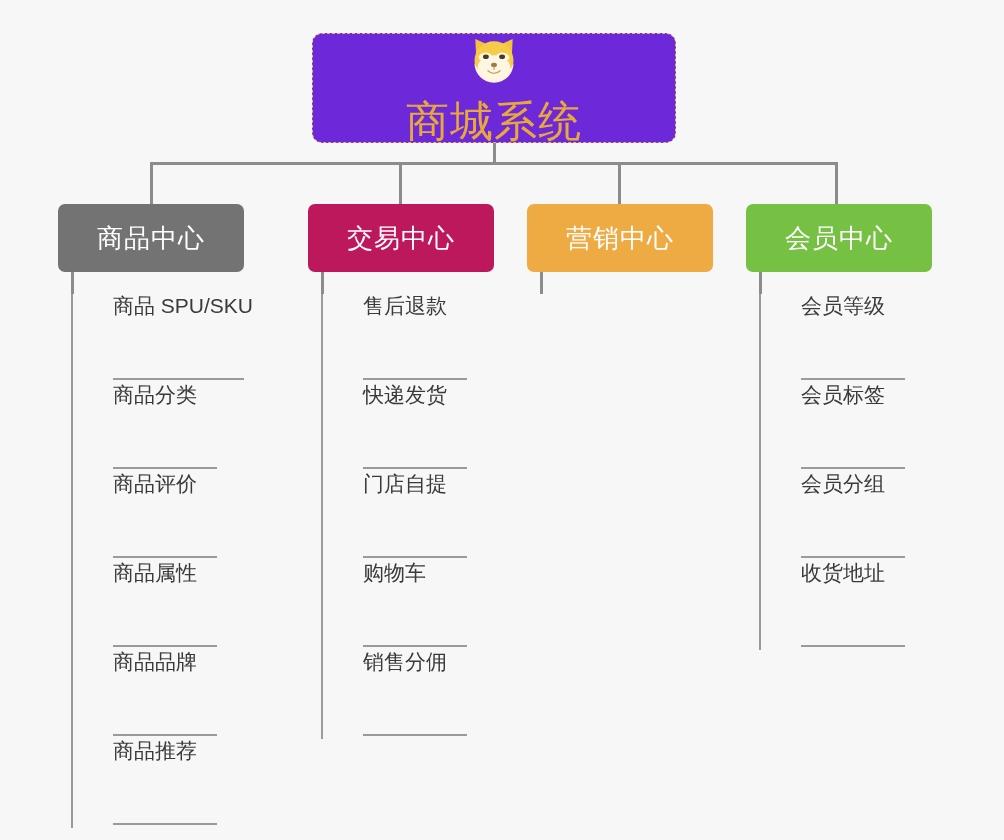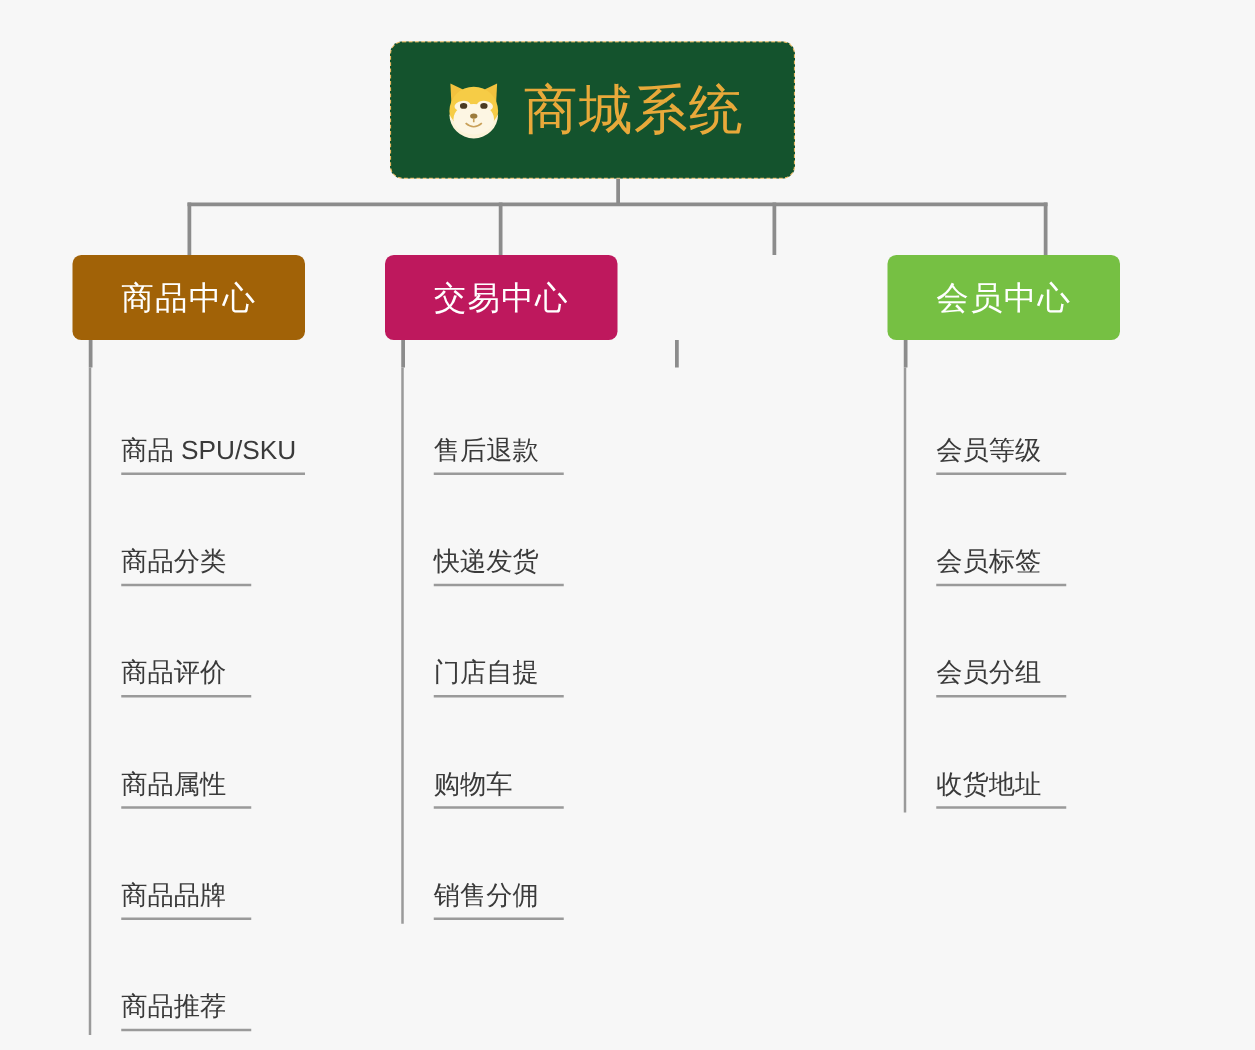--- a/index.html
+++ b/index.html
@@ -19,30 +19,31 @@
     position: relative;
     width: 1004px;
     height: 840px;
   }
 
   
   .root-node {
     position: absolute;
     left: 312px;
     top: 33px;
-    width: 324px;
+    width: 364px;
     height: 110px;
     box-sizing: border-box;
-    background: #14532d;
+    background: #6d28d9;
     border: 1px dashed #e8b964;
     border-radius: 10px;
     display: flex;
     align-items: center;
     justify-content: center;
     gap: 14px;
+    flex-direction: column;
   }
   .root-icon {
     width: 52px;
     height: 52px;
     flex: 0 0 52px;
     position: relative;
   }
   .root-title {
     font-size: 43px;
     line-height: 1;
@@ -65,21 +66,21 @@
 
   
   .column {
     position: absolute;
     top: 204px;
     width: 186px;
   }
   .col-1 { left: 58px; }
   .col-2 { left: 308px; }
   .col-3 { left: 527px; }
-  .col-4 { left: 710px; }
+  .col-4 { left: 746px; }
 
   .cat-box {
     width: 186px;
     height: 68px;
     box-sizing: border-box;
     border-radius: 7px;
     display: flex;
     align-items: center;
     justify-content: center;
     color: #ffffff;
@@ -103,22 +104,21 @@
     margin-top: 22px;
     border-left: 2px solid #9a9a9a;
     margin-left: 13px;
     padding-left: 0;
   }
   .leaf-item {
     position: relative;
     height: 89px;
     box-sizing: border-box;
     display: flex;
-    align-items: flex-end;
-    padding-left: 32px;
+    padding-left: 48px;
     padding-bottom: 3px;
   }
   .leaf-label {
     font-size: 21px;
     color: #3a3a3a;
     line-height: 1.15;
     white-space: nowrap;
     border-bottom: 2px solid #9a9a9a;
     padding: 0 8px 5px 0;
     margin-left: -8px;
@@ -158,21 +158,21 @@
   </div>
 
   <div class="conn conn-v-root" style="background: rgb(140, 140, 140);"></div>
   <div class="conn conn-h-main" style="background: rgb(140, 140, 140);"></div>
   <div class="conn conn-v-c1" style="background: rgb(140, 140, 140);"></div>
   <div class="conn conn-v-c2" style="background: rgb(140, 140, 140);"></div>
   <div class="conn conn-v-c3" style="background: rgb(140, 140, 140);"></div>
   <div class="conn conn-v-c4" style="background: rgb(140, 140, 140);"></div>
 
   <div class="column col-1">
-    <div class="cat-box" style="background: #a16207;">
+    <div class="cat-box" style="background: #737373;">
       <span>商品中心</span>
     </div>
     <div class="cat-stub" style="background: rgb(140, 140, 140);"></div>
     <div class="leaf-list">
       <div class="leaf-item">
           <span class="leaf-label">商品 SPU/SKU</span>
         </div>
       <div class="leaf-item">
           <span class="leaf-label">商品分类</span>
         </div>
@@ -209,20 +209,23 @@
       <div class="leaf-item">
           <span class="leaf-label">购物车</span>
         </div>
       <div class="leaf-item">
           <span class="leaf-label">销售分佣</span>
         </div>
     </div>
   </div>
 
   <div class="column col-3">
+    <div class="cat-box" style="background: rgb(238, 171, 67);">
+      <span>营销中心</span>
+    </div>
     <div class="cat-stub" style="background: rgb(140, 140, 140);"></div>
   </div>
 
   <div class="column col-4">
     <div class="cat-box" style="background: rgb(118, 192, 67);">
       <span>会员中心</span>
     </div>
     <div class="cat-stub" style="background: rgb(140, 140, 140);"></div>
     <div class="leaf-list">
       <div class="leaf-item">

